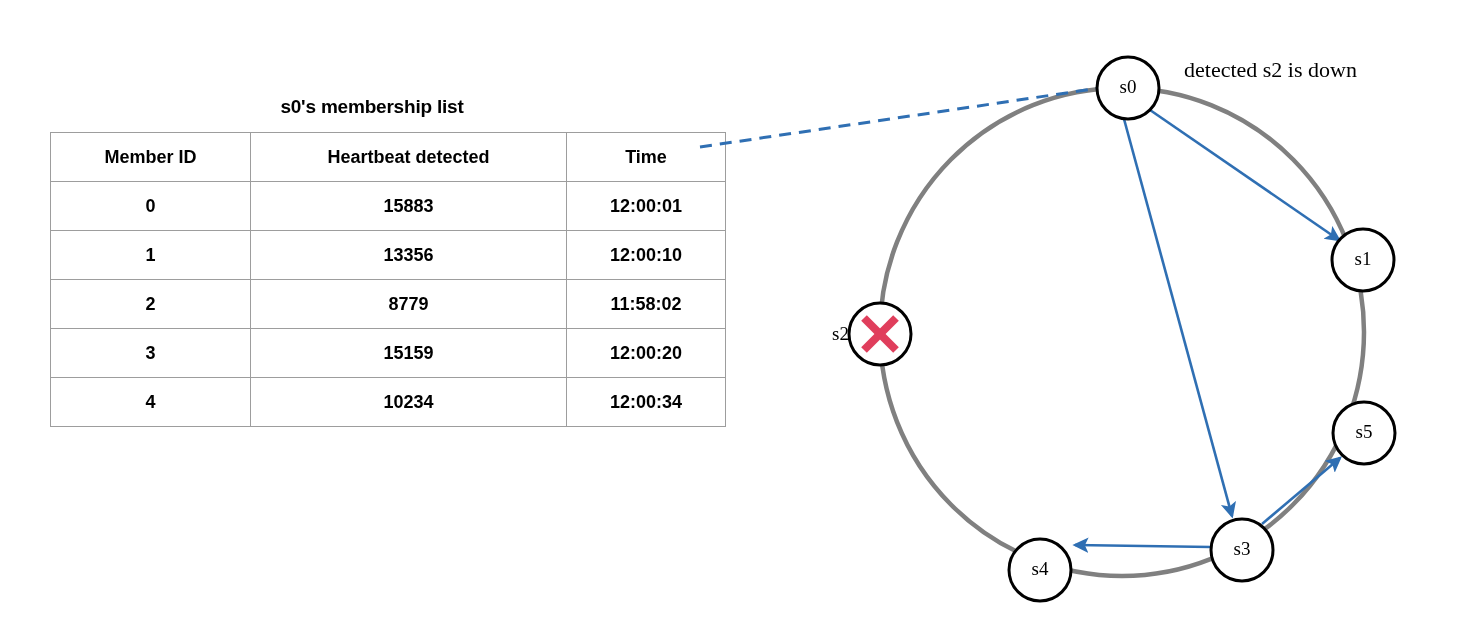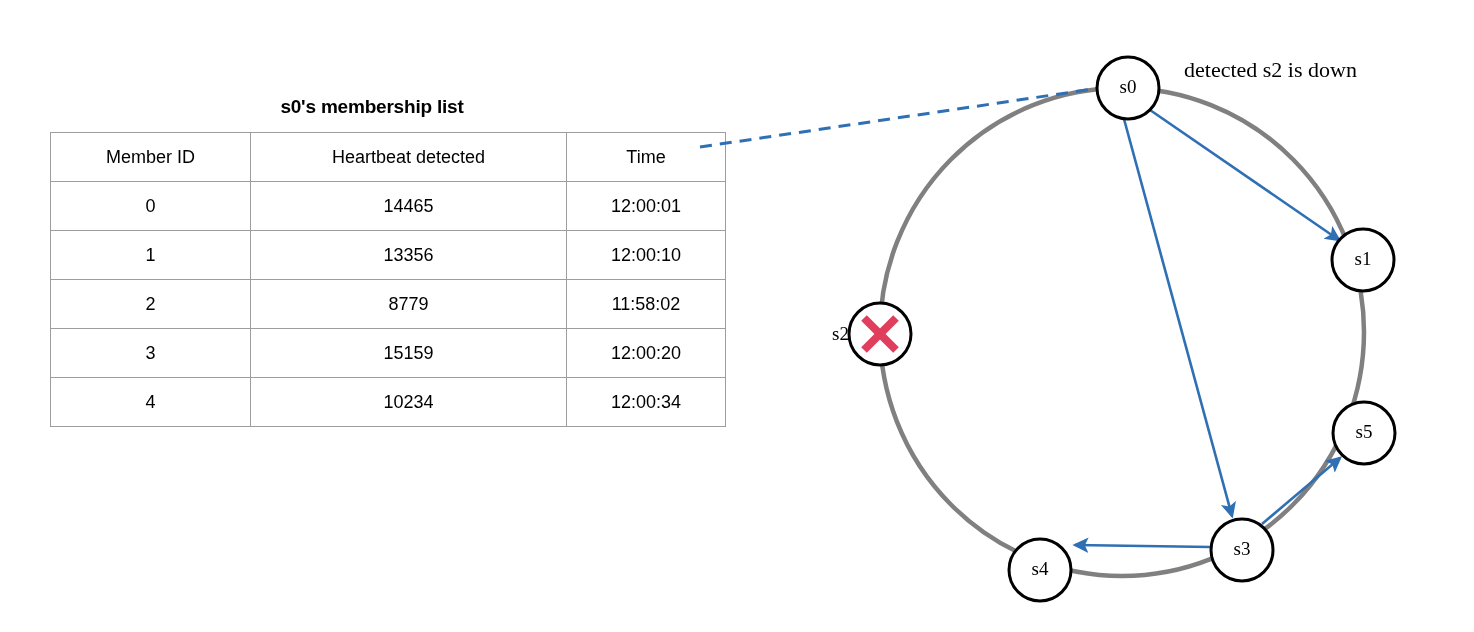--- a/index.html
+++ b/index.html
@@ -46,21 +46,21 @@
     background: #ffffff;
   }
   table.membership td,
   table.membership th {
     border: 1.4px solid #9d9d9d;
     height: 48px;
     text-align: center;
     vertical-align: middle;
     font-family: "Liberation Sans", sans-serif;
     font-size: 18px;
-    font-weight: normal;
+    font-weight: bold;
     color: #000;
     padding: 0;
   }
   col.col-id    { width: 200px; }
   col.col-hb    { width: 316px; }
   col.col-time  { width: 159px; }
 
   td.alert {
     color: #d41111;
     font-weight: bold;
@@ -141,21 +141,21 @@
     <thead>
       <tr>
         <th>Member ID</th>
         <th>Heartbeat detected</th>
         <th>Time</th>
       </tr>
     </thead>
     <tbody>
       <tr>
         <td>0</td>
-        <td>14465</td>
+        <td>15883</td>
         <td>12:00:01</td>
       </tr>
       <tr>
         <td>1</td>
         <td>13356</td>
         <td>12:00:10</td>
       </tr>
       <tr>
         <td>2</td>
         <td class="alert">8779</td>

